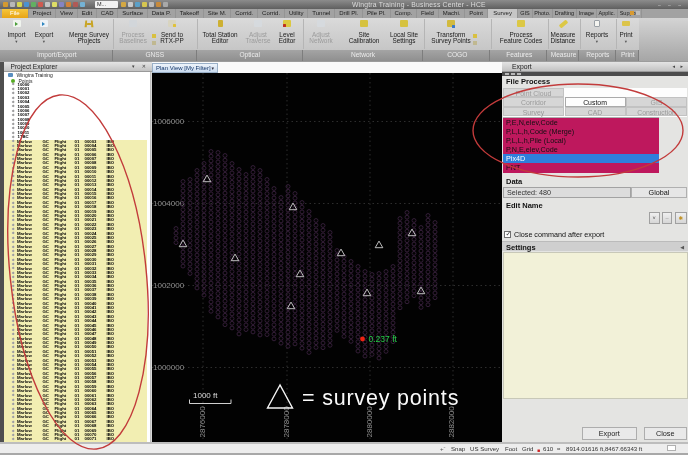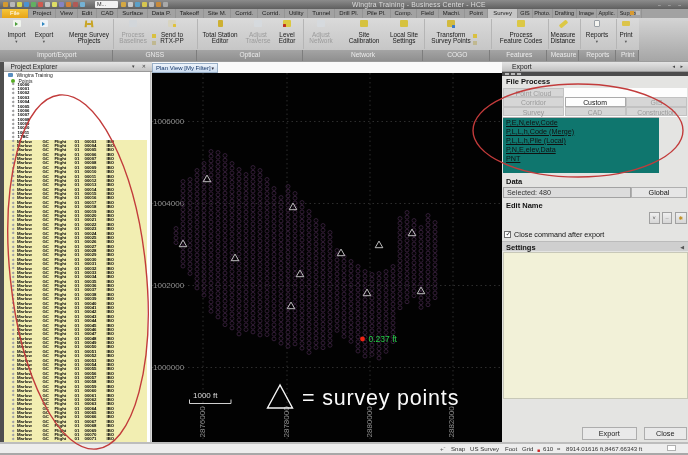--- a/index.html
+++ b/index.html
@@ -60,21 +60,21 @@
 
 #rpanel { position:absolute; left:502px; top:62px; width:186px; height:381px; background:#e4e4e2; font-size:7.3px; color:#111; }
 #rphead { position:absolute; left:0; top:0; width:186px; height:9.5px; background:linear-gradient(#e4e4e4,#c2c2c2); border-bottom:1px solid #9a9a9a; font-size:6.8px; line-height:9.5px; padding-left:10px; color:#1a1a1a; }
 #rphead .hb { position:absolute; right:3px; top:0; font-size:5px; color:#444; letter-spacing:2px; }
 #rptool { position:absolute; left:0; top:9.5px; width:186px; height:4.5px; background:#4c4c4c; }
 #rptool i { position:absolute; top:1px; width:4px; height:2.5px; background:#b8b8b8; }
 .blbl { position:absolute; left:4px; font-weight:bold; font-size:7.5px; }
 #ffgrid { position:absolute; left:1px; top:25.5px; width:184px; height:29px; background:#fdfdfd; }
 .fc { position:absolute; width:61px; height:9.4px; line-height:9.4px; text-align:center; font-size:6.9px; color:#9a9a9a; background:#d6d6d6; border:0.5px solid #c2c2c2; }
 .fc.on { background:#fdfdfd; color:#111; border:0.5px solid #aaa; }
-#fflist { position:absolute; left:1px; top:54.5px; width:156px; height:56px; background:#0f766e; border-top:1px solid #b0b0b0;text-decoration:underline; }
+#fflist { position:absolute; left:1px; top:54.5px; width:156px; height:56px; background:#be185d; border-top:1px solid #b0b0b0; }
 .li { height:9.1px; line-height:9.3px; padding-left:3px; font-size:7.2px; white-space:nowrap; }
 .li.sel { background:#2f7fdc; color:#fff; }
 #selfield { position:absolute; left:1px; top:125px; width:128px; height:11px; background:#dcdcdc; border:1px solid #a2a2a2; line-height:9.5px; padding-left:3px; font-size:7.2px; color:#333; }
 #optbtn { position:absolute; left:129px; top:125px; width:56px; height:11px; background:#e6e6e6; border:1px solid #b0b0b0; line-height:9.5px; text-align:center; font-size:7.2px; }
 #fninput { position:absolute; left:1px; top:149.5px; width:145px; height:12px; background:#fff; border:1px solid #8f8f8f; line-height:10.5px; padding-left:3px; font-size:7.2px; }
 .sbtn { position:absolute; top:149.5px; height:12px; background:linear-gradient(#efefef,#d6d6d6); border:1px solid #a0a0a0; text-align:center; font-size:5.5px; line-height:11px; color:#444; }
 #cbx { position:absolute; left:2px; top:168.5px; width:7px; height:7px; background:#fff; border:1px solid #707070; }
 #cbx .m { position:absolute; left:0.5px; top:-1.5px; font-size:7px; color:#3a3a3a; }
 #cblab { position:absolute; left:12px; top:167.5px; font-size:7.2px; }
 #setbar { position:absolute; left:0; top:179px; width:186px; height:10px; background:#cfcfcf; border-top:1px solid #bbb; }
@@ -982,21 +982,22 @@
       <div class="fc on" style="left:61.5px;top:9.7px">Custom</div>
       <div class="fc" style="left:123px;top:9.7px">GIS</div>
       <div class="fc" style="left:0;top:19.4px">Survey</div>
       <div class="fc" style="left:61.5px;top:19.4px">CAD</div>
       <div class="fc" style="left:123px;top:19.4px">Construction</div>
     </div>
     <div id="fflist">
         <div class="li">P,E,N,elev,Code</div>
         <div class="li">P,L,L,h,Code (Merge)</div>
         <div class="li">P,L,L,h,Pile (Local)</div>
-        <div class="li">P,N,E,elev,Data</div>
+        <div class="li">P,N,E,elev,Code</div>
+        <div class="li sel">Pix4D</div>
         <div class="li">PNT</div>
       </div>
     <div class="blbl" style="top:114.5px">Data</div>
     <div id="selfield">Selected: 480</div>
     <div id="optbtn">Global</div>
     <div class="blbl" style="top:139px">Edit Name</div>
     <div class="sbtn" style="left:146.5px;width:11px">˅</div>
     <div class="sbtn" style="left:160px;width:10px;color:#999">–</div>
     <div class="sbtn" style="left:172.5px;width:12.5px;color:#c09020">✱</div>
     <div id="cbx">

